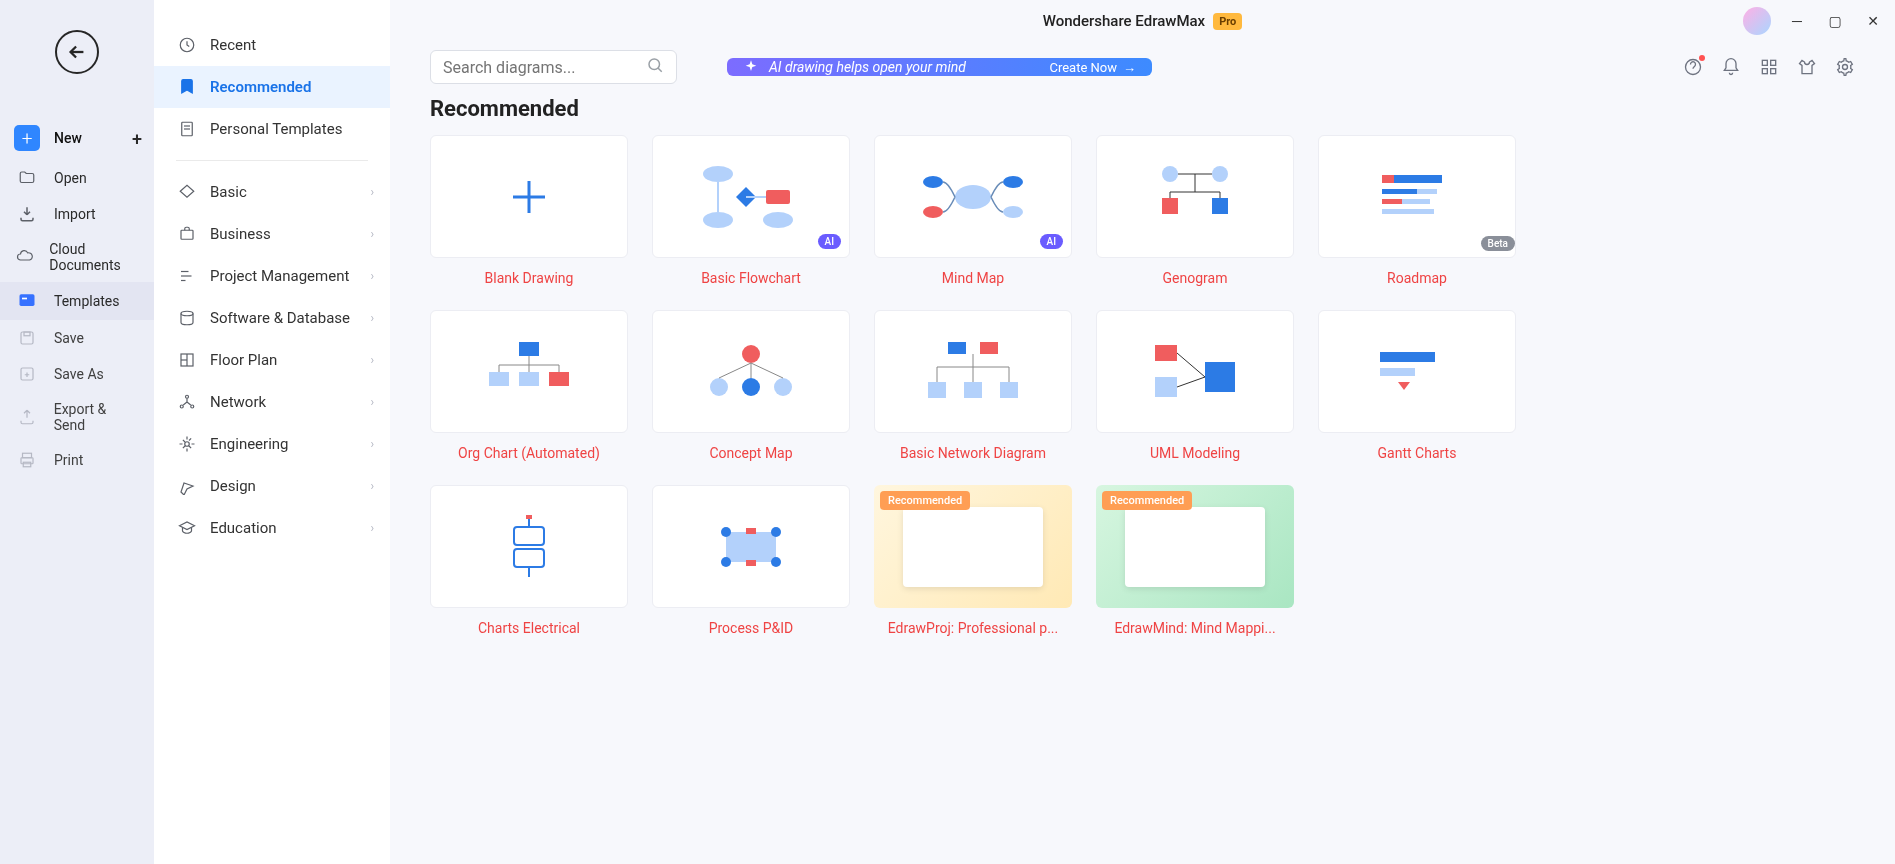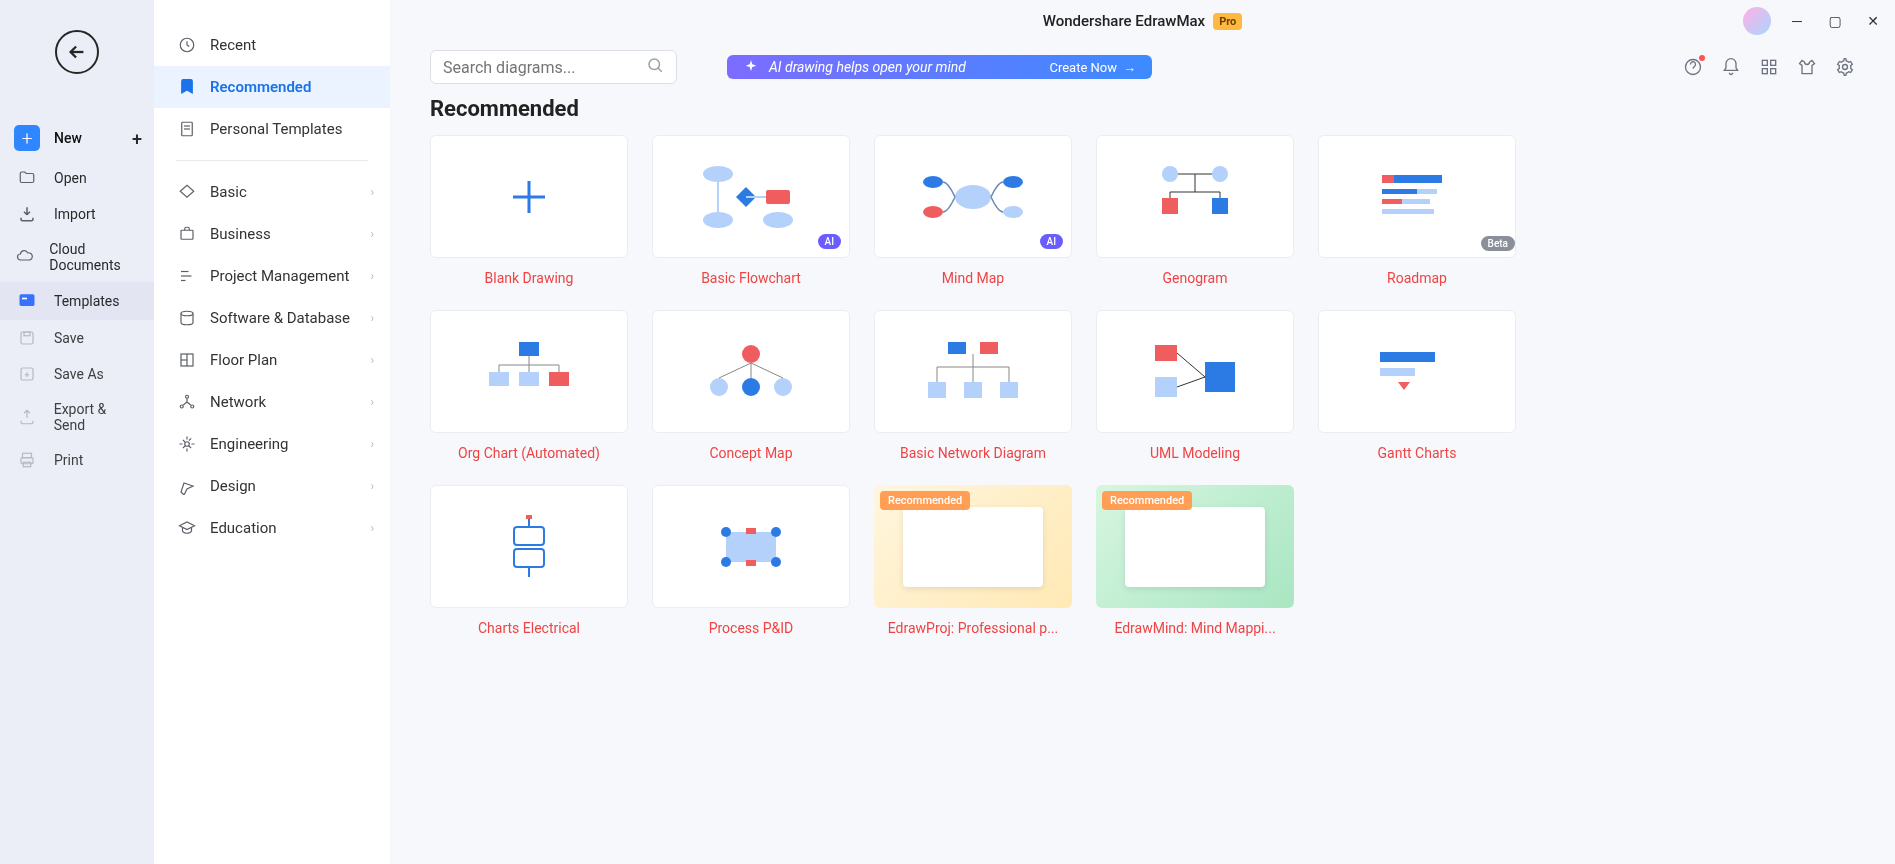--- a/index.html
+++ b/index.html
@@ -31,21 +31,21 @@
 .pro-badge { background:#ffb93e; color:#6a3e00; font-size:11px; font-weight:700; padding:2px 6px; border-radius:4px; margin-left:8px; }
 .win-controls { position:absolute; right:10px; display:flex; align-items:center; gap:14px; }
 .win-controls .avatar { width:28px; height:28px; border-radius:50%; background:linear-gradient(135deg,#ffb0e5,#a9d6ff); }
 .win-btn { width:24px; height:24px; display:flex; align-items:center; justify-content:center; color:#333; cursor:pointer; font-size:14px; }
 
 .toolbar { display:flex; align-items:center; padding:8px 40px 0; gap:50px; }
 .search-box { flex:0 0 246px; border:1px solid #dcdfe6; border-radius:6px; display:flex; align-items:center; padding:6px 12px; background:#fff; height:34px; }
 .search-box input { border:none; outline:none; font-size:16px; color:#444; flex:1; }
 .search-ico { color:#9aa0a6; }
 
-.ai-banner { flex:0 0 425px; height:24px; background:linear-gradient(90deg,#7c6cff,#3d8bff); border-radius:6px; display:flex; align-items:center; justify-content:space-between; padding:0 16px; font-size:14px; }
+.ai-banner { flex:0 0 425px; height:18px; background:linear-gradient(90deg,#7c6cff,#3d8bff); border-radius:6px; display:flex; align-items:center; justify-content:space-between; padding:0 16px; font-size:14px; }
 .ai-banner .ai-text { color:#fff; font-style:italic; display:flex; align-items:center; gap:10px; }
 .ai-banner .create-now { color:#fff; font-size:13px; display:flex; align-items:center; gap:6px; cursor:pointer; }
 
 .right-tools { margin-left:auto; display:flex; gap:18px; align-items:center; color:#6e7380; }
 .right-tools .tool-ico { width:20px; height:20px; cursor:pointer; position:relative; }
 .right-tools .dot::after { content:''; position:absolute; top:-2px; right:-2px; width:6px; height:6px; background:#ff5252; border-radius:50%; }
 
 .content { padding:12px 40px; flex:1; overflow:auto; }
 .section-title { font-size:22px; font-weight:700; color:#222; margin-bottom:14px; }
 

